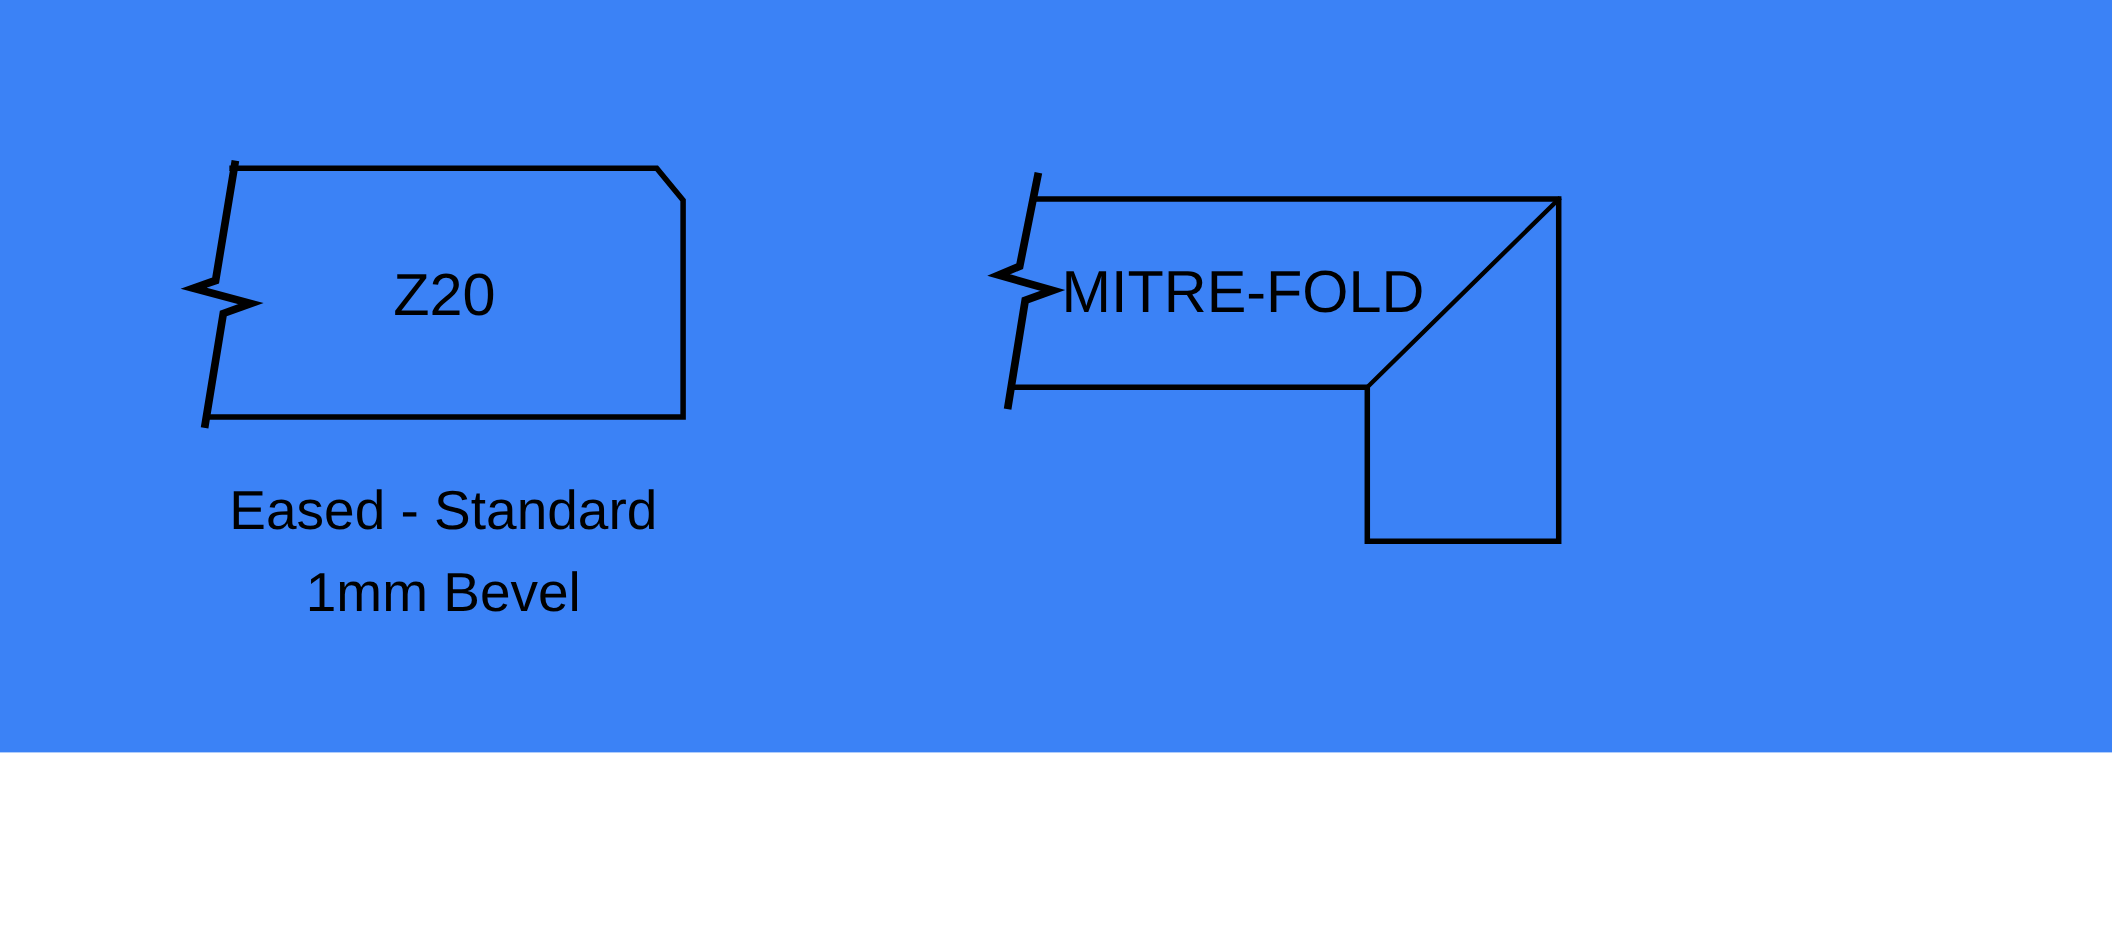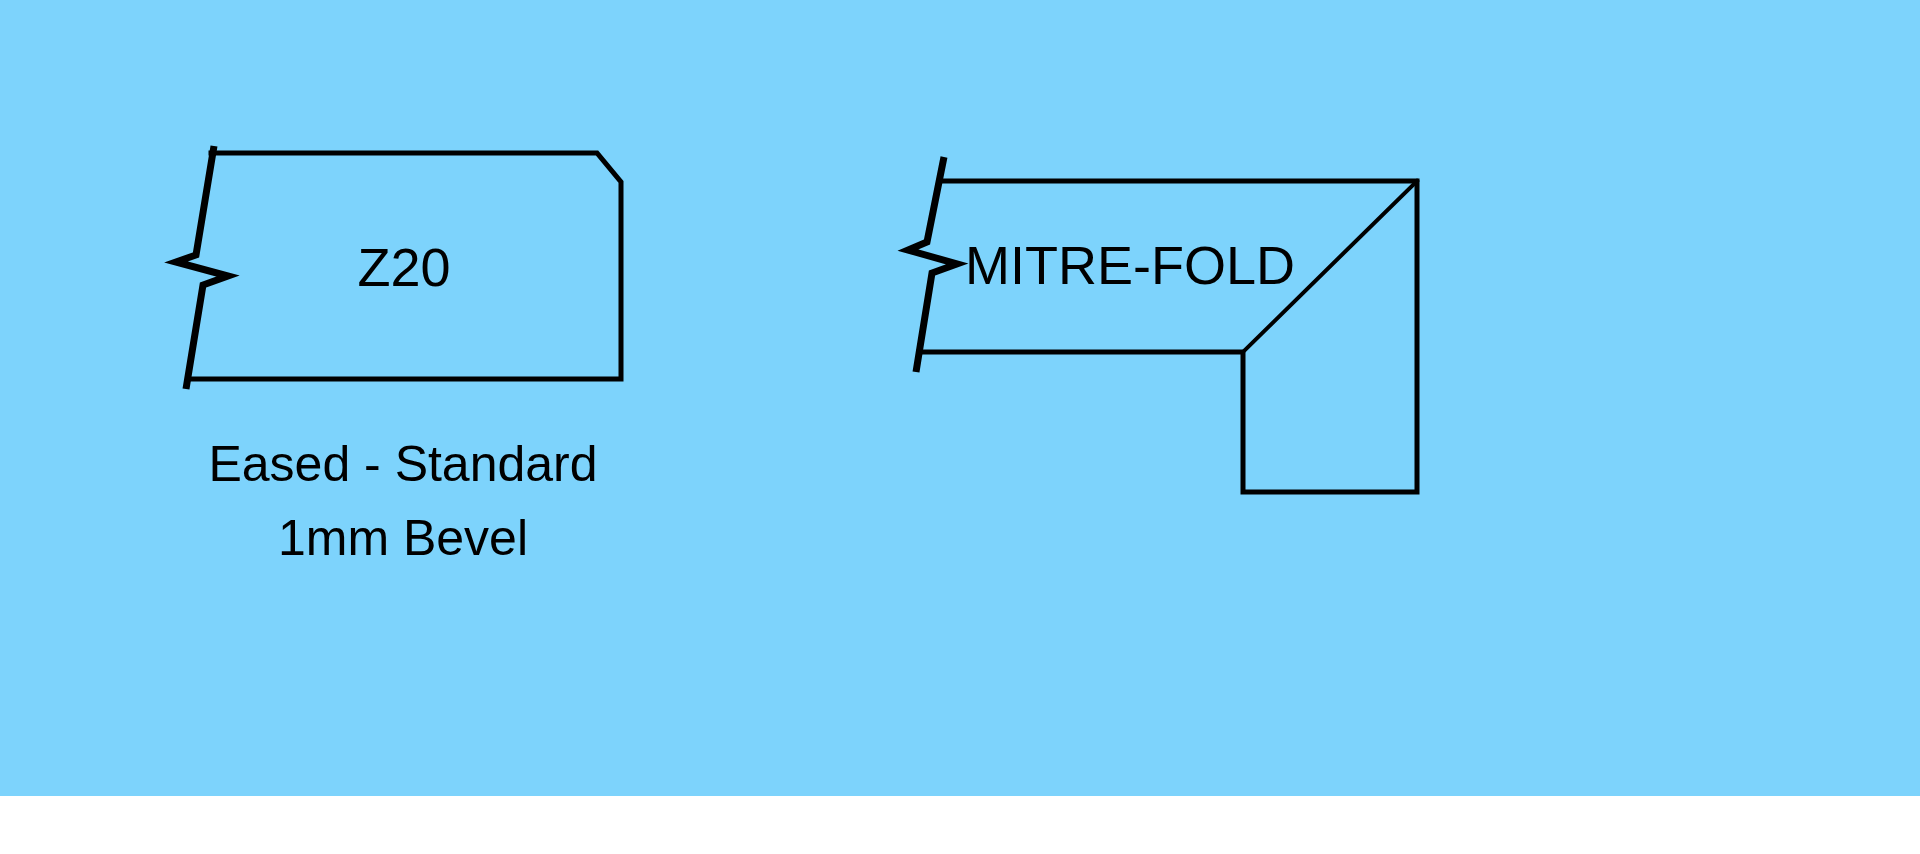--- a/index.html
+++ b/index.html
@@ -10,22 +10,22 @@
   }
   body {
     width: 1920px;
     height: 854px;
     font-family: "Liberation Sans", sans-serif;
     overflow: hidden;
   }
   #canvas-root {
     position: relative;
     width: 1920px;
-    height: 796px;
-    background: #7dd3fc;
+    height: 684px;
+    background: #3b82f6;
   }
   #diagram-svg {
     position: absolute;
     top: 0;
     left: 0;
     width: 1920px;
     height: 854px;
     display: block;
   }
   .profile-stroke {

